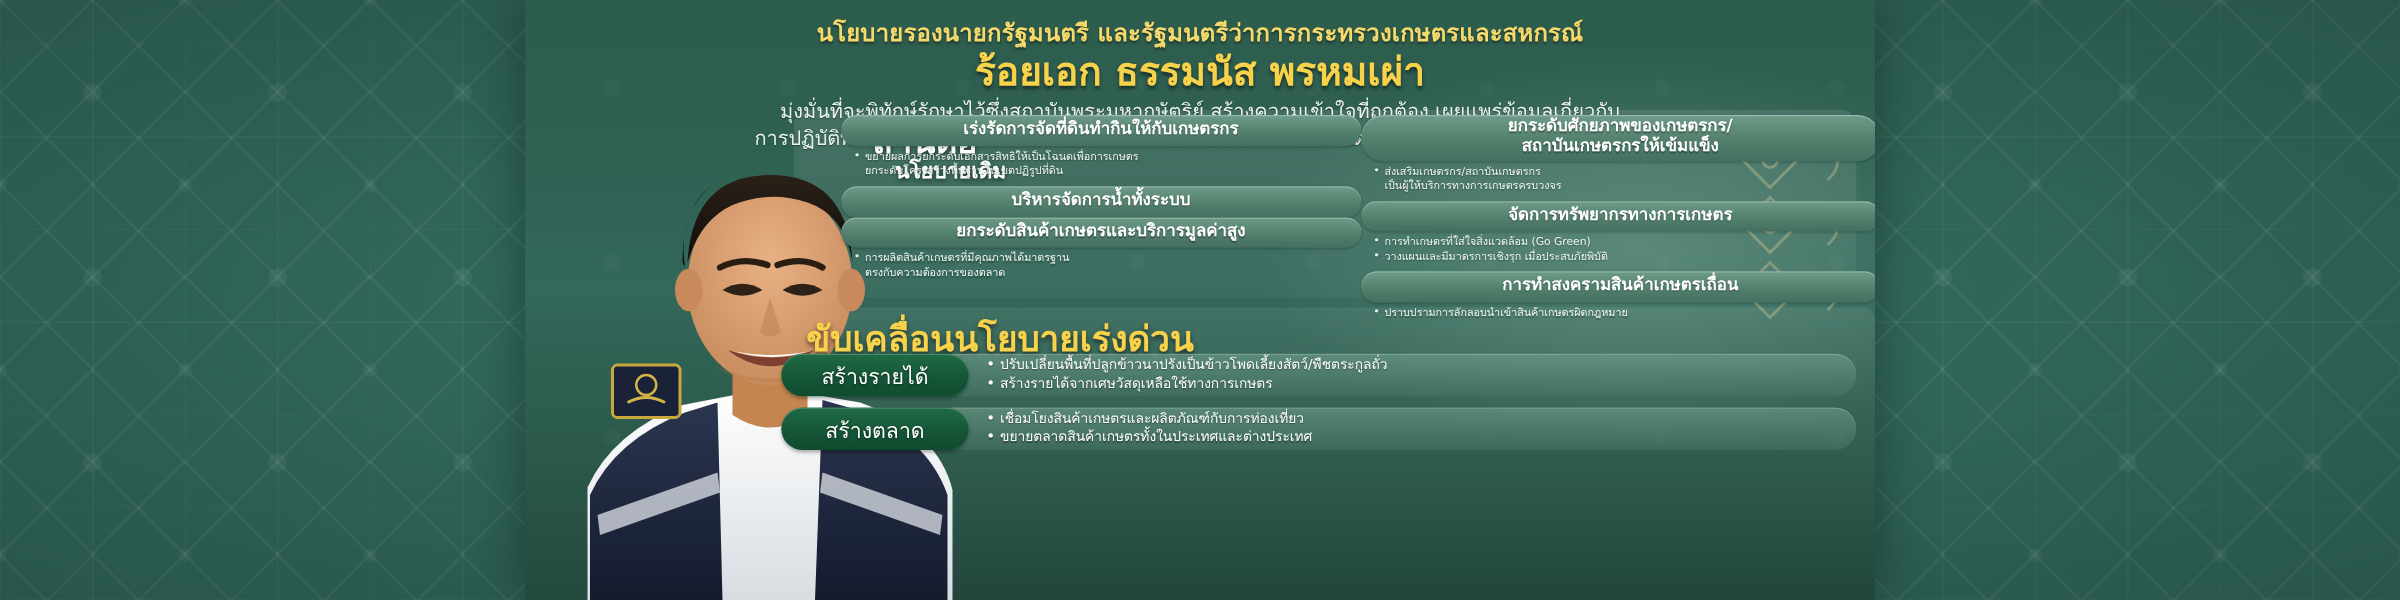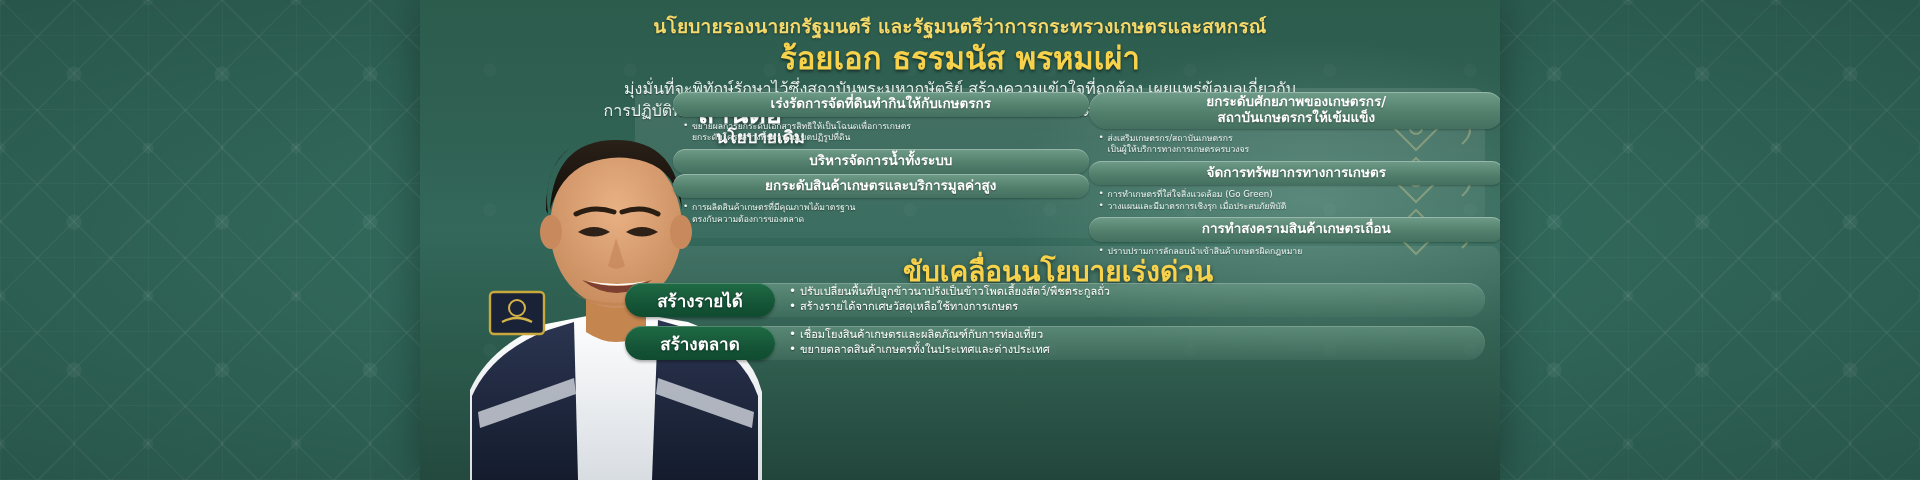--- a/index.html
+++ b/index.html
@@ -128,32 +128,32 @@
   }
   .bullets li .cont{ display:block; padding-left:0; }
 
   
   .urgent-band{
     position:absolute; left:170px; top:246px; width:910px; height:234px; z-index:4;
     background:linear-gradient(180deg, rgba(255,255,255,.075) 0%, rgba(255,255,255,.03) 40%, rgba(0,0,0,.05) 100%);
     border-radius:10px 10px 0 0;
   }
   .urgent-title{
-    position:absolute; left:215px; top:249px; width:846px; z-index:9;
-    text-align:center; color:#f8d24a; font-size:28px; font-weight:bold;
+    position:absolute; left:225px; top:249px; width:846px; z-index:9;
+    color:#f8d24a; font-size:28px; font-weight:bold;
     text-shadow:0 2px 4px rgba(0,0,0,.55);
   }
   .rows{
     position:absolute; left:205px; top:283px; width:860px; z-index:9;
   }
   .row{ display:flex; align-items:stretch; margin-bottom:9px; height:34px; }
   .row-tag{
     flex:0 0 150px; display:flex; align-items:center; justify-content:center;
     background:linear-gradient(180deg,#1f6b45 0%, #155537 60%, #0f4b30 100%);
-    border-radius:17px; color:#ffffff; font-size:17px; font-weight:bold;
+    border-radius:17px; color:#ffffff; font-size:17px; font-weight:normal;
     box-shadow:inset 0 1px 0 rgba(255,255,255,.22), 0 2px 3px rgba(0,0,0,.3);
     text-shadow:0 1px 2px rgba(0,0,0,.5);
     margin-right:-14px; position:relative; z-index:2;
   }
   .row-body{
     flex:1; display:flex; flex-direction:column; justify-content:center;
     background:linear-gradient(180deg, rgba(120,165,145,.55) 0%, rgba(70,115,98,.55) 100%);
     border-radius:0 17px 17px 0; padding:3px 16px 3px 28px;
     box-shadow:inset 0 1px 0 rgba(255,255,255,.18);
   }

